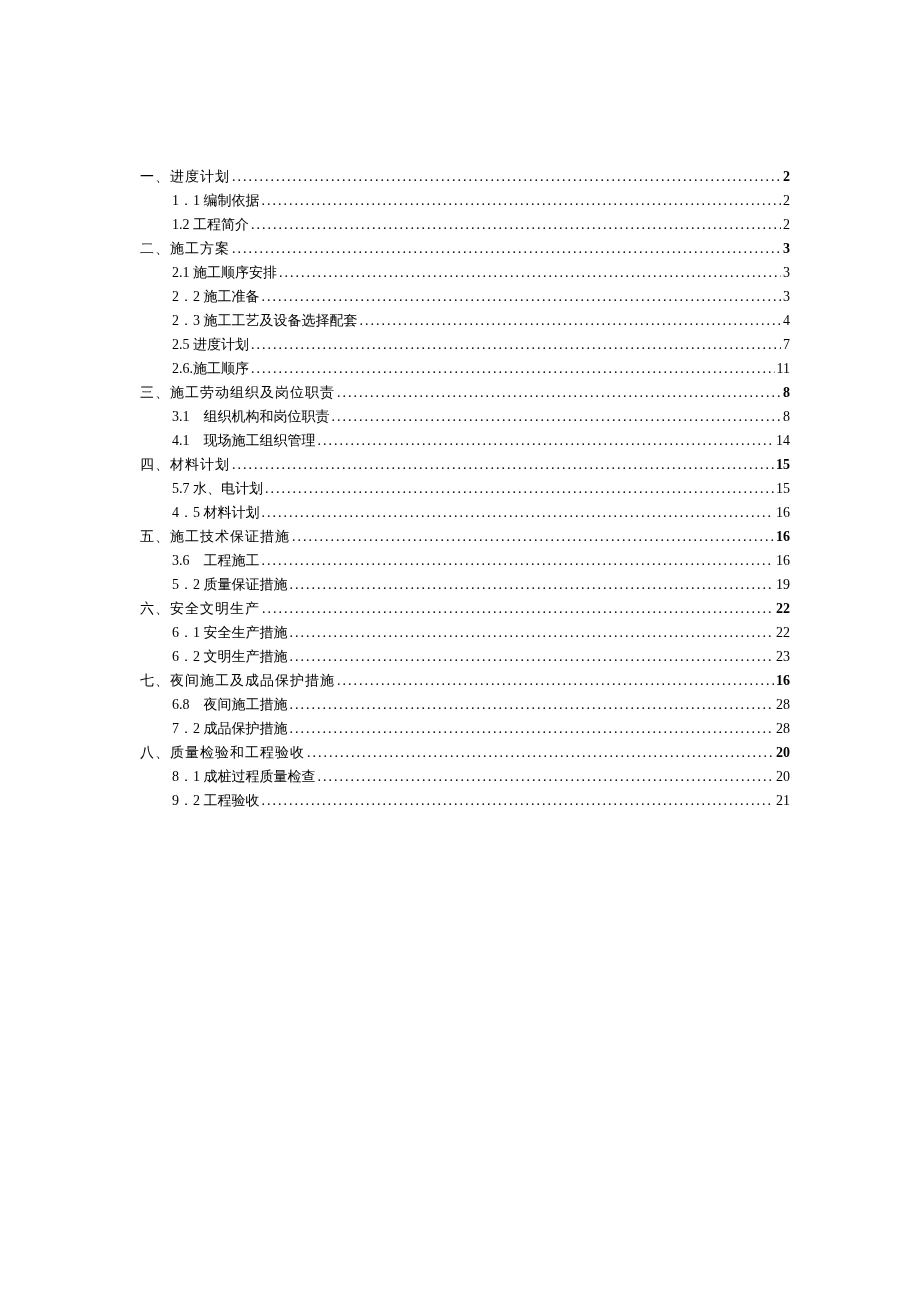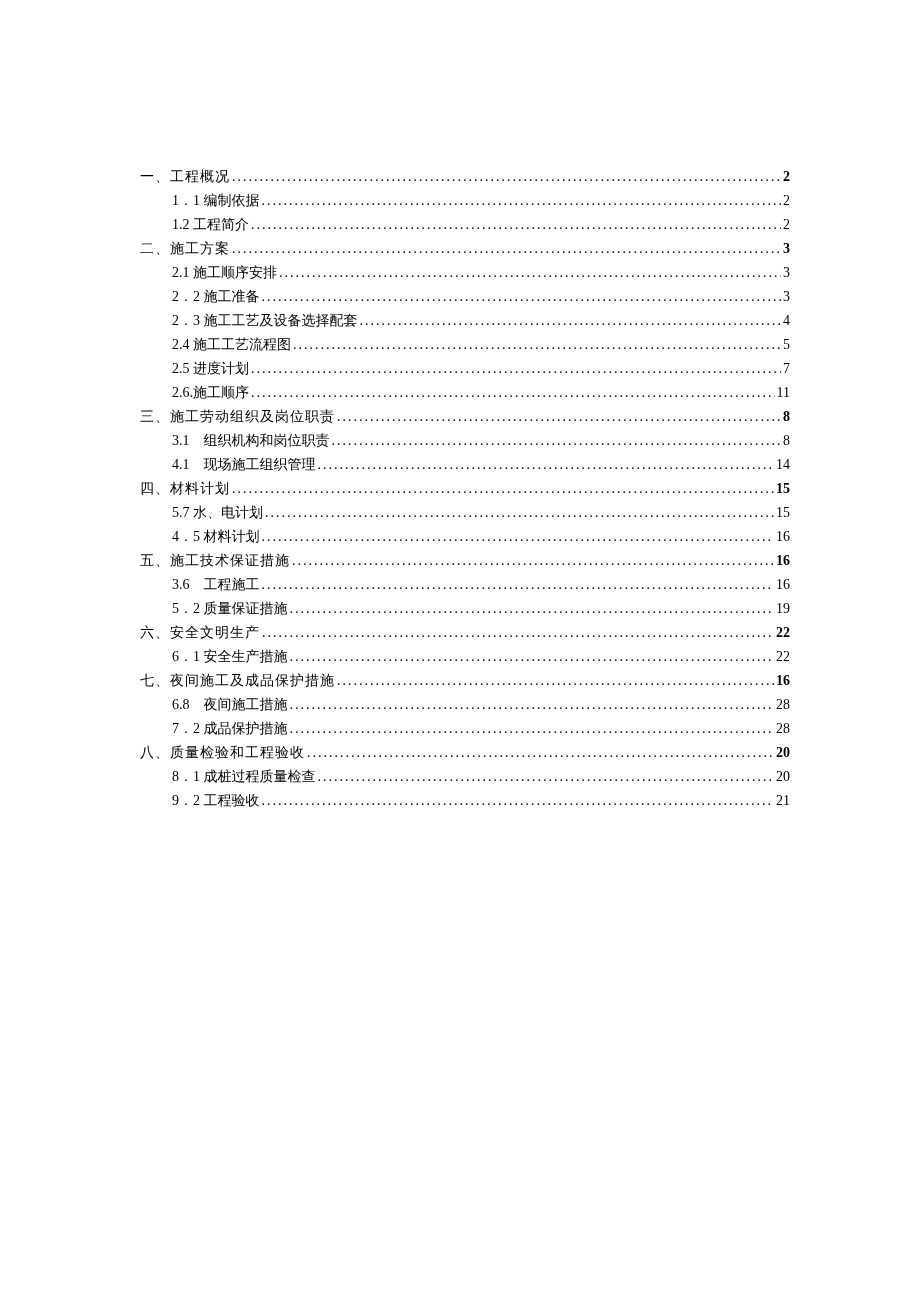--- a/index.html
+++ b/index.html
@@ -54,21 +54,21 @@
     .toc-entry .page {
       flex-shrink: 0;
       padding-left: 2px;
     }
   </style>
 </head>
 <body>
 
 <div class="toc-container">
     <div class="toc-entry level-1">
-      <span class="title">一、工程概况</span>
+      <span class="title">一、进度计划</span>
       <span class="dots"></span>
       <span class="page" style="font-weight: bold;">2</span>
     </div>
     <div class="toc-entry level-2">
       <span class="title">1．1 编制依据</span>
       <span class="dots"></span>
       <span class="page">2</span>
     </div>
     <div class="toc-entry level-2">
       <span class="title">1.2 工程简介</span>
@@ -89,25 +89,20 @@
       <span class="title">2．2 施工准备</span>
       <span class="dots"></span>
       <span class="page">3</span>
     </div>
     <div class="toc-entry level-2">
       <span class="title">2．3 施工工艺及设备选择配套</span>
       <span class="dots"></span>
       <span class="page">4</span>
     </div>
     <div class="toc-entry level-2">
-      <span class="title">2.4 施工工艺流程图</span>
-      <span class="dots"></span>
-      <span class="page">5</span>
-    </div>
-    <div class="toc-entry level-2">
       <span class="title">2.5 进度计划</span>
       <span class="dots"></span>
       <span class="page">7</span>
     </div>
     <div class="toc-entry level-2">
       <span class="title">2.6.施工顺序</span>
       <span class="dots"></span>
       <span class="page">11</span>
     </div>
     <div class="toc-entry level-1">
@@ -157,20 +152,25 @@
     </div>
     <div class="toc-entry level-1">
       <span class="title">六、安全文明生产</span>
       <span class="dots"></span>
       <span class="page" style="font-weight: bold;">22</span>
     </div>
     <div class="toc-entry level-2">
       <span class="title">6．1 安全生产措施</span>
       <span class="dots"></span>
       <span class="page">22</span>
+    </div>
+    <div class="toc-entry level-2">
+      <span class="title">6．2 文明生产措施</span>
+      <span class="dots"></span>
+      <span class="page">23</span>
     </div>
     <div class="toc-entry level-1">
       <span class="title">七、夜间施工及成品保护措施</span>
       <span class="dots"></span>
       <span class="page" style="font-weight: bold;">16</span>
     </div>
     <div class="toc-entry level-2">
       <span class="title">6.8　夜间施工措施</span>
       <span class="dots"></span>
       <span class="page">28</span>

